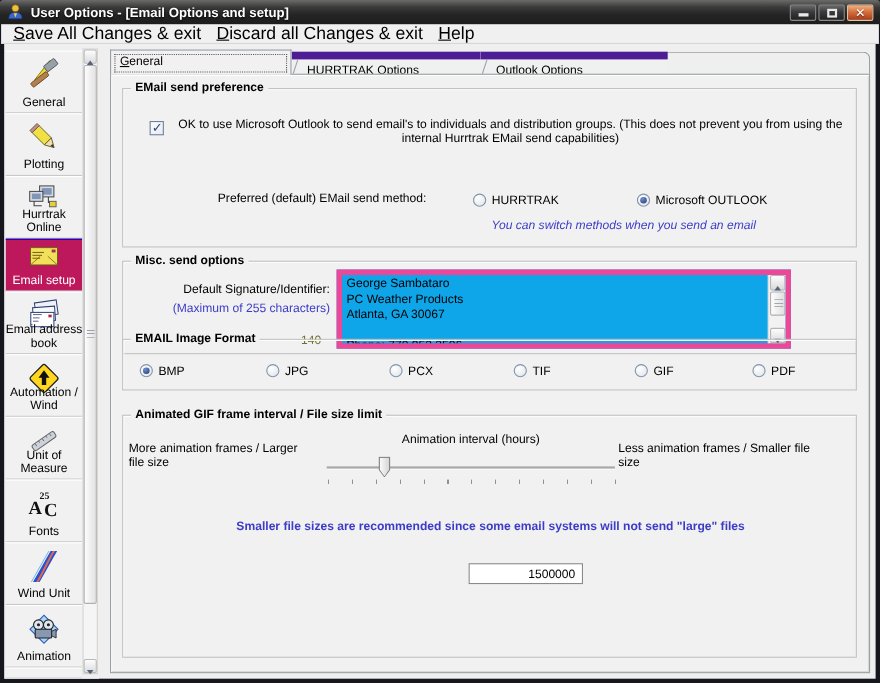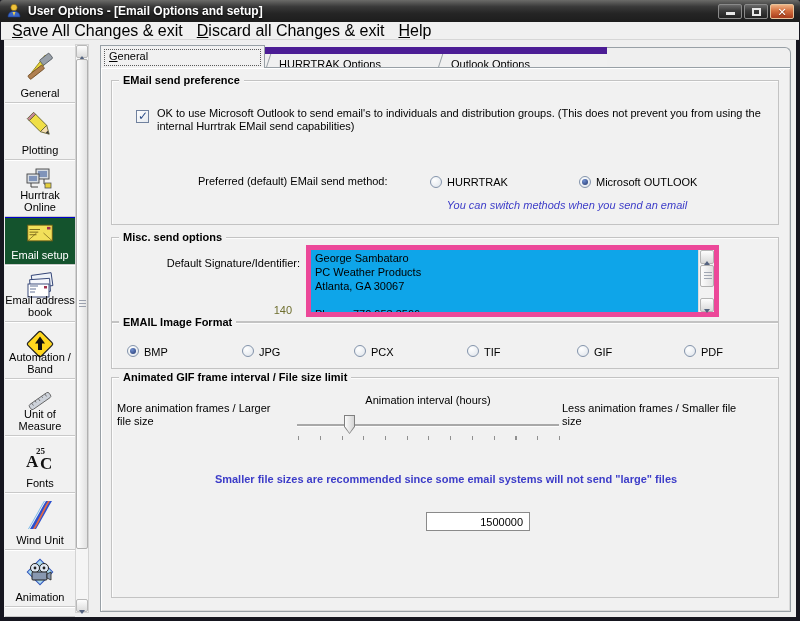--- a/index.html
+++ b/index.html
@@ -30,21 +30,21 @@
   .workspace { position:absolute; left:4px; top:40px; width:792px; height:577px; background:#efefef; }
 
   
   .sidebar { position:absolute; left:0; top:0; width:86px; height:100%; background:#efefef; }
   .nav { position:absolute; left:1px; top:0; width:70px; height:100%; overflow:hidden; }
   .navitem { position:absolute; left:0; width:70px; border-bottom:1px solid #c9c9c9; border-top:1px solid #ffffff;
     background:#f1f1f1; cursor:default; }
   .navitem .nicon { position:absolute; top:5px; left:50%; transform:translateX(-50%); width:32px; height:32px; }
   .navitem .nlabel { position:absolute; bottom:3px; left:0; width:100%; text-align:center;
     font-size:11px; line-height:12px; color:#000; }
-  .navitem.on { background:#14532d; border-top-color:#0000cc; }
+  .navitem.on { background:#be185d; border-top-color:#0000cc; }
   .navitem.on .nlabel { color:#fff; }
 
   
   .vscroll { position:absolute; left:71px; top:4px; width:14px; height:569px;
     background:#f5f5f5; border:1px solid #d3d3d3; }
   .sbtn { position:absolute; left:0; width:12px; height:13px; background:linear-gradient(#fdfdfd,#dcdcdc);
     border:1px solid #b9b9b9; border-radius:2px; text-align:center; }
   .sbtn.up { top:0; } .sbtn.down { bottom:0; }
   .arrow { display:inline-block; width:0; height:0; border-left:3px solid transparent; border-right:3px solid transparent; }
   .arrow.a-up { border-bottom:4px solid #53627f; margin-top:3px; }
@@ -71,37 +71,37 @@
     border-top-right-radius:6px; }
   .panel { position:absolute; left:0; top:22px; width:691px; height:545px; background:#f1f1f1;
     border:1px solid #98a0a6; box-shadow:inset 1px 1px 0 #ffffff, inset -1px -1px 0 #d9d9d9; z-index:1; }
 
   
   .group { position:absolute; border:1px solid #c3c3c3; box-shadow:inset 1px 1px 0 #fcfcfc; }
   .gtitle { position:absolute; top:-7px; left:7px; background:#f1f1f1; padding:0 4px;
     font-size:11px; font-weight:bold; color:#000; white-space:nowrap; }
   .g1 { left:10px; top:12px; width:668px; height:145px; }
   .g2 { left:10px; top:169px; width:668px; height:85px; }
-  .g3 { left:10px; top:254px; width:668px; height:47px;padding-left:23px; }
+  .g3 { left:10px; top:240px; width:668px; height:47px;padding-left:23px; }
   .g4 { left:10px; top:309px; width:668px; height:221px; }
   .lbl { position:absolute; font-size:11px; line-height:13px; color:#000; }
   .blue { color:#3c3cc8; }
 
   
   .checkbox { position:absolute; width:13px; height:13px; border:1px solid #70819e;
     background:linear-gradient(135deg,#fdfdfd,#e7ebf0); }
   .checkbox.on::after { content:"✓"; position:absolute; left:1px; top:-2px; font-size:12px; font-weight:bold; color:#2c4d88; }
   .radio { position:absolute; width:12px; height:12px; border-radius:50%; border:1px solid #8494ab;
     background:radial-gradient(circle at 35% 30%, #ffffff, #dde3ea); }
   .radio.on::after { content:""; position:absolute; left:2px; top:2px; width:6px; height:6px; border-radius:50%;
     background:radial-gradient(circle at 35% 30%, #6f8fd0, #22366e); }
 
   
   .cb-use-outlook { left:24px; top:29px; }
-  .cbtext { left:45px; top:26px; width:614px; }
+  .cbtext { left:45px; top:26px; width:614px;text-align:center; }
   .methodlbl { left:86px; top:94px; }
   .radio.r-hur { left:318px; top:95px; }
   .lbl.l-hur { left:335px; top:95px; }
   .radio.r-out { left:467px; top:95px; }
   .lbl.l-out { left:484px; top:95px; }
   .hint { left:275px; top:118px; width:360px; text-align:center; font-style:italic; }
 
   
   .siglbl { left:20px; top:19px; width:168px; text-align:right; }
   .signote { left:10px; top:37px; width:178px; text-align:right; }
@@ -232,21 +232,21 @@
             <rect x="20" y="15" width="3" height="2.5" fill="#a03050"></rect>
           </svg>
           <span class="nlabel">Email address book</span>
         </div>
 
         <div class="navitem" style="top:282px;height:57px;">
           <svg class="nicon" viewBox="0 0 32 32">
             <rect x="6.5" y="6.5" width="19" height="19" rx="2" fill="#ffd71e" stroke="#222" stroke-width="1.2" transform="rotate(45 16 16)"></rect>
             <path d="M16 8.5 L21 15.5 L18 15.5 L18 22 L14 22 L14 15.5 L11 15.5 Z" fill="#111"></path>
           </svg>
-          <span class="nlabel">Automation / Band</span>
+          <span class="nlabel">Automation / Wind</span>
         </div>
 
         <div class="navitem" style="top:339px;height:57px;">
           <svg class="nicon" viewBox="0 0 32 32">
             <g transform="rotate(-35 16 16)">
               <rect x="4" y="13" width="24" height="6" rx="2" fill="#cdd2da" stroke="#666" stroke-width="0.9"></rect>
               <path d="M8 13 L8 16 M12 13 L12 15 M16 13 L16 16 M20 13 L20 15 M24 13 L24 16" stroke="#666" stroke-width="0.8"></path>
             </g>
           </svg>
           <span class="nlabel">Unit of Measure</span>
@@ -311,20 +311,21 @@
           <span class="radio r-hur"></span>
           <span class="lbl l-hur">HURRTRAK</span>
           <span class="radio r-out on"></span>
           <span class="lbl l-out">Microsoft OUTLOOK</span>
           <span class="lbl blue hint">You can switch methods when you send an email</span>
         </div>
 
         <div class="group g2">
           <span class="gtitle">Misc. send options</span>
           <span class="lbl siglbl">Default Signature/Identifier:</span>
+          <span class="lbl blue signote">(Maximum of 255 characters)</span>
           <span class="lbl sigcount">140</span>
           <div class="textbox">
             <div class="sigtext">George Sambataro
 PC Weather Products
 Atlanta, GA  30067
 
 Phone: 770 953 3506</div>
             <div class="tscroll">
               <span class="tbtn up"><span class="arrow a-up"></span></span>
               <span class="tthumb"></span>

